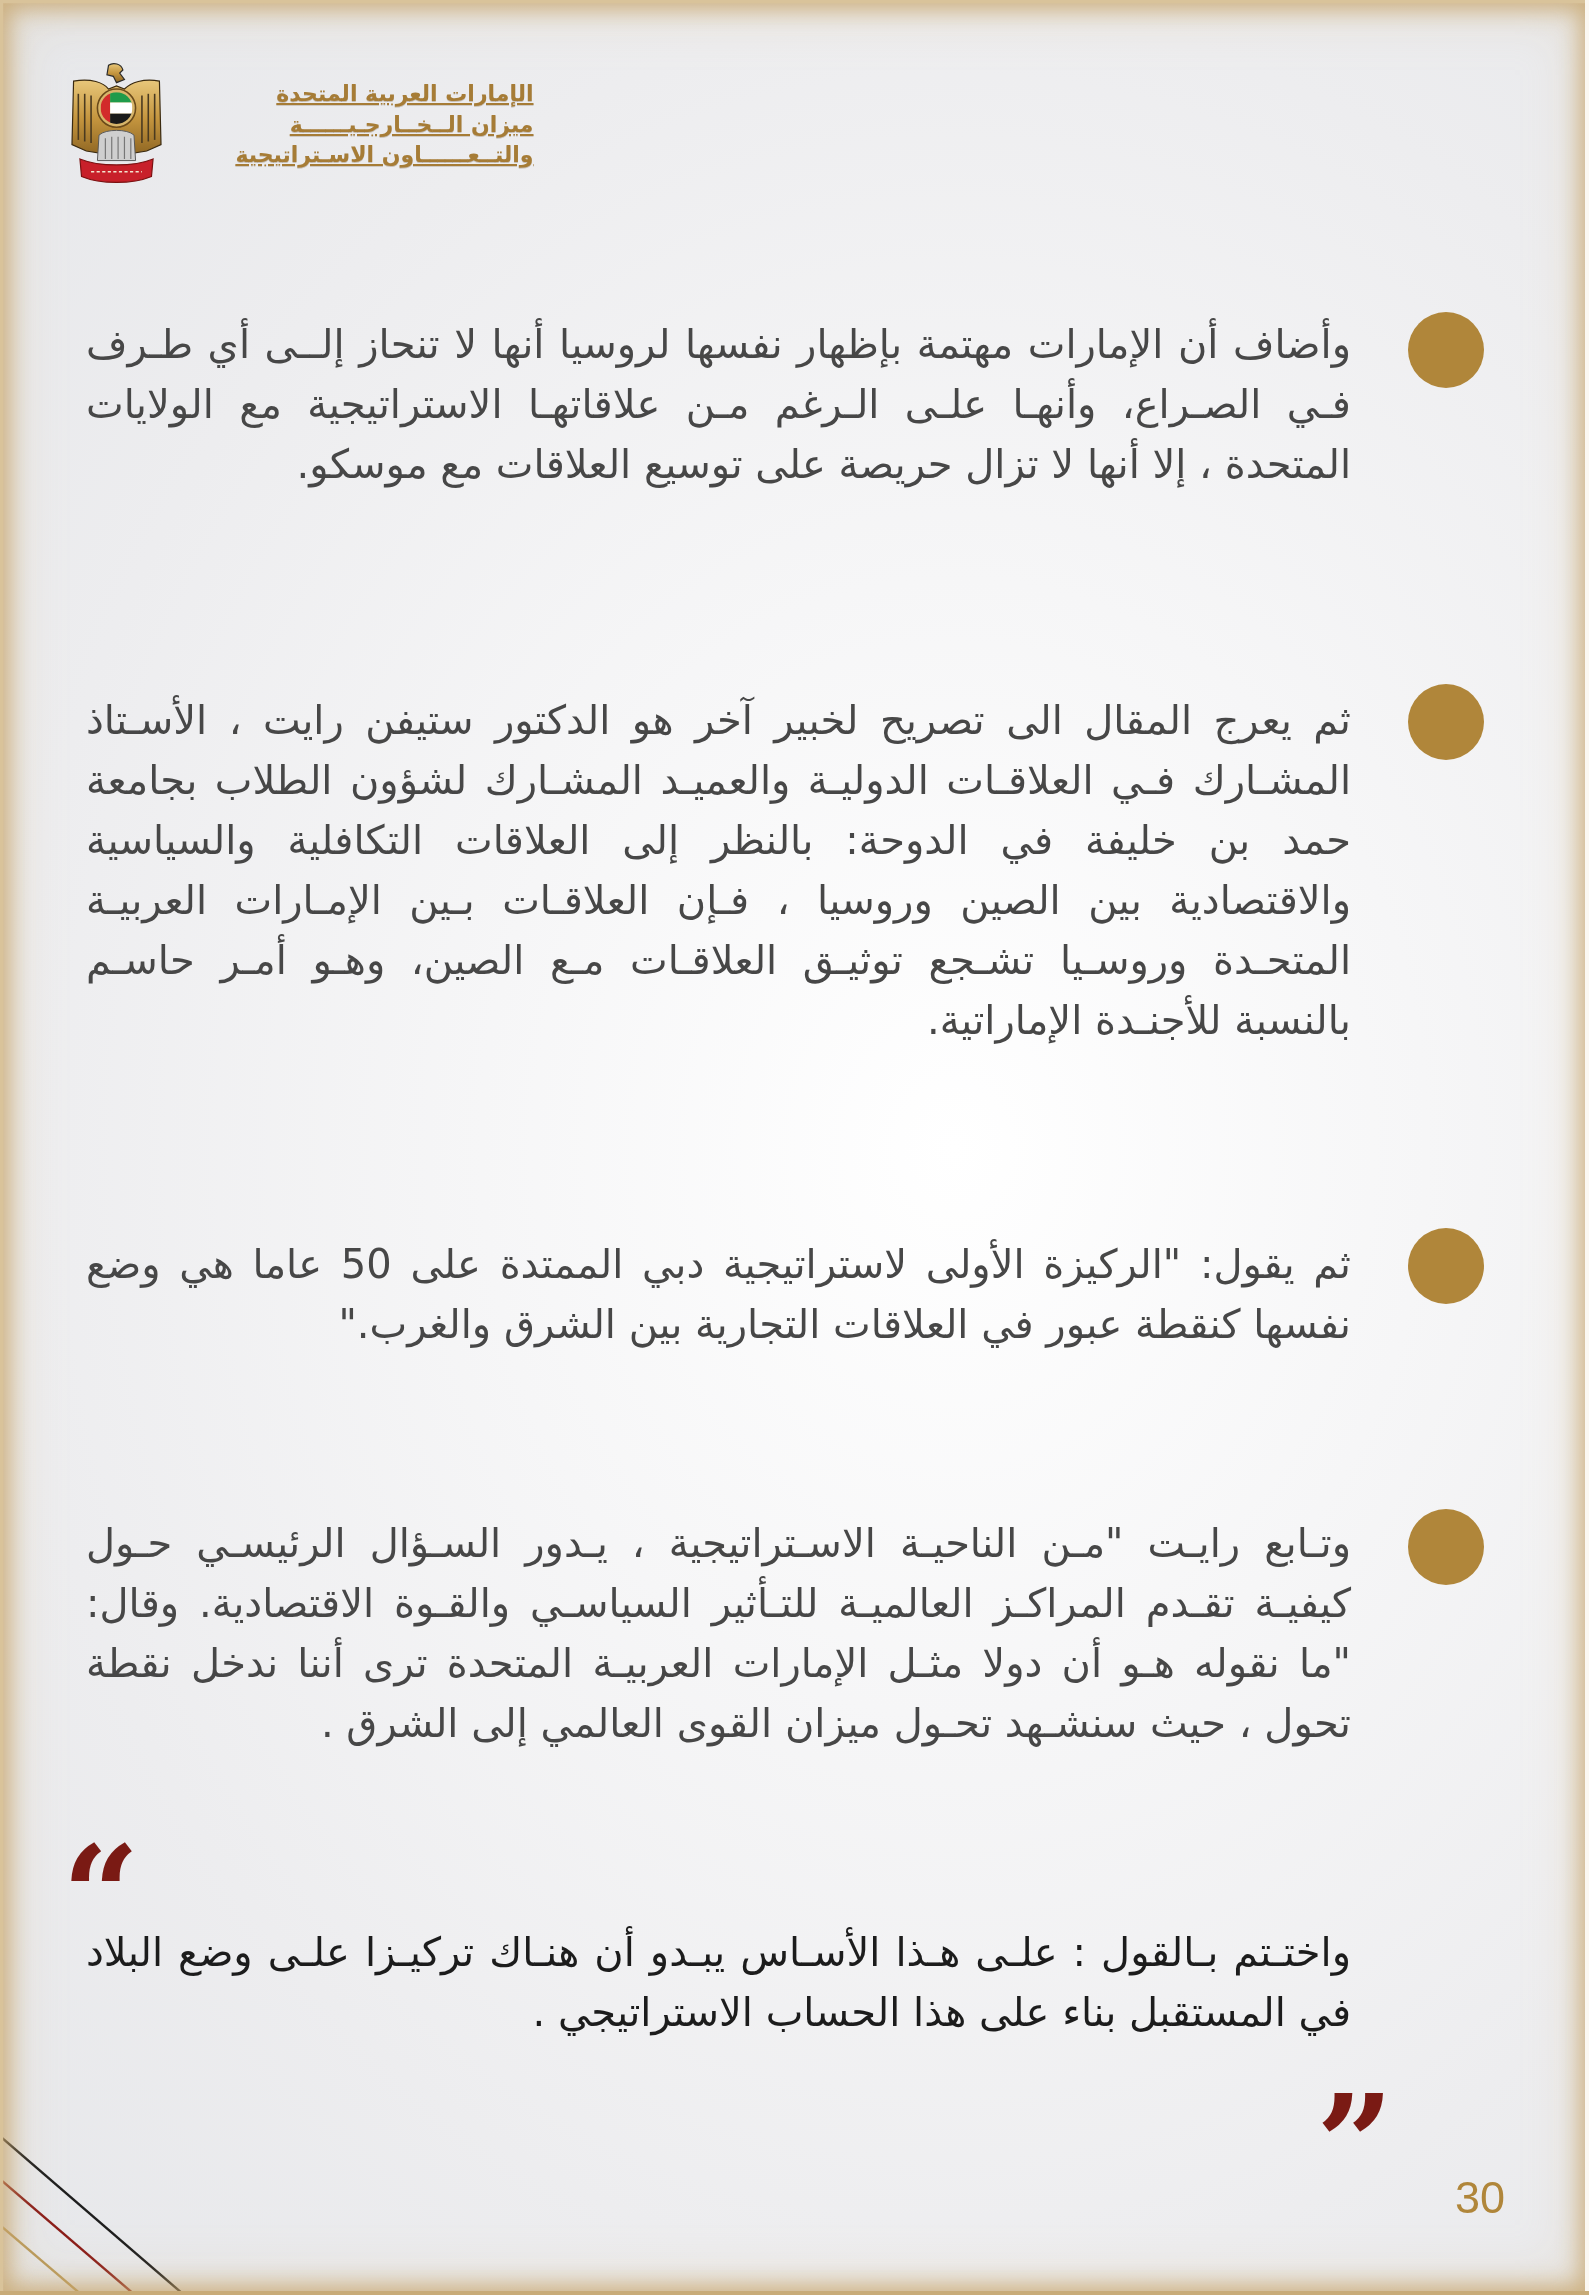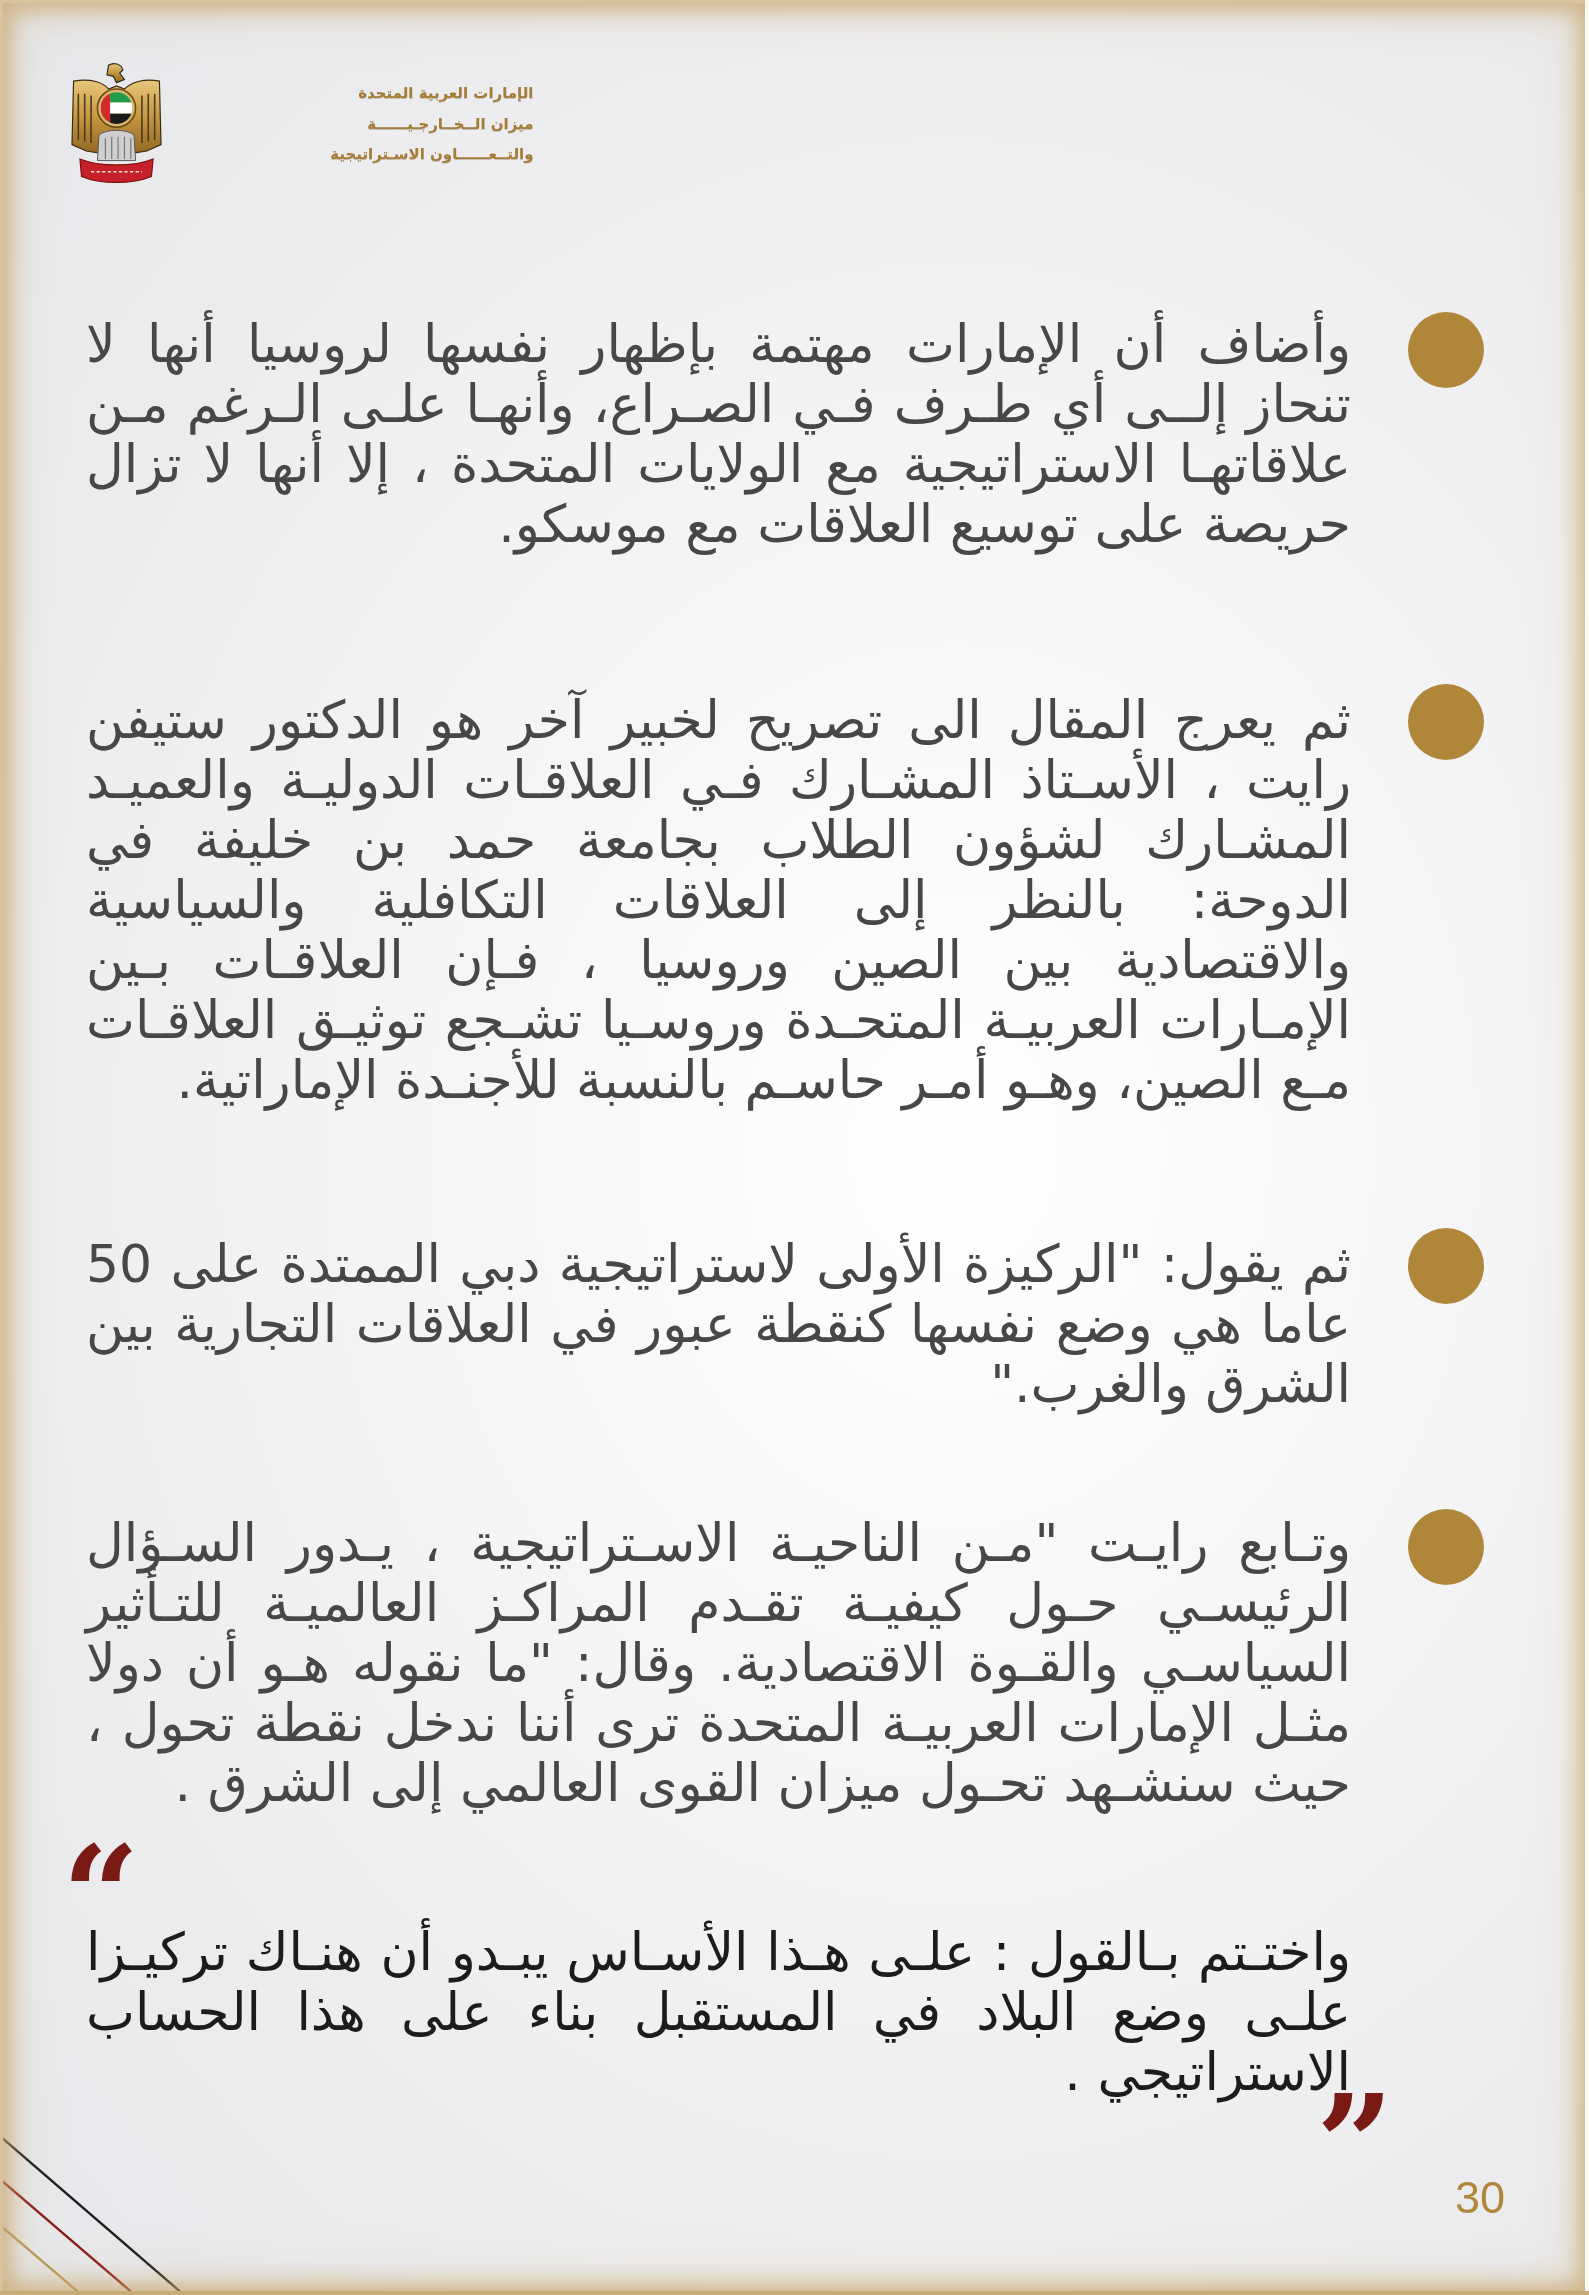--- a/index.html
+++ b/index.html
@@ -17,34 +17,35 @@
       inset 0 0 56px 8px rgba(214,190,140,0.35);
   }
   .frame-edge-right { position: absolute; top: 0; right: 0; width: 4.8px; height: 100%; background: #fbf8f2; }
   .frame-edge-bottom { position: absolute; left: 0; bottom: 0; width: 100%; height: 4px; background: #c8ab78; }
 
   
   .logo { position: absolute; left: 67px; top: 62px; display: flex; align-items: center; gap: 17.5px; }
   .emblem { width: 99px; height: 124px; }
   .logo-text { display: flex; flex-direction: column; gap: 1.6px; direction: rtl; text-align: right; width: 350px; }
   .logo-line {
-    font-family: "DejaVu Sans", sans-serif; font-weight: bold; font-size: 15px; line-height: 29px;
+    font-family: "DejaVu Sans", sans-serif; font-weight: bold; font-size: 22px; line-height: 29px;
     color: #a67c36; letter-spacing: 0.4px; white-space: nowrap;
     text-shadow: 0 0.8px 0 rgba(90,60,20,0.25);
+    text-decoration: underline;
   }
   .logo-line.stretch { letter-spacing: 2.4px; }
 
   
   .bullet { position: absolute; left: 1408px; width: 76px; height: 76px; border-radius: 50%; background: #b0863a; }
 
   
   .para {
     position: absolute; left: 86px; width: 1265px;
     direction: rtl; text-align: justify; text-align-last: right;
-    font-family: "DejaVu Sans", sans-serif; font-size: 52px; line-height: 60px;
+    font-family: "DejaVu Sans", sans-serif; font-size: 40px; line-height: 60px;
     color: #474747; margin: 0;
   }
   .para.quote { color: #1c1c1c; }
 
   
   .quote-mark { position: absolute; font-family: "DejaVu Serif", serif; font-weight: bold; color: #7a1a14; font-size: 135px; line-height: 1; }
   .quote-open { left: 62px; top: 1828px; }
   .quote-close { left: 1316px; top: 2076px; }
 
   

